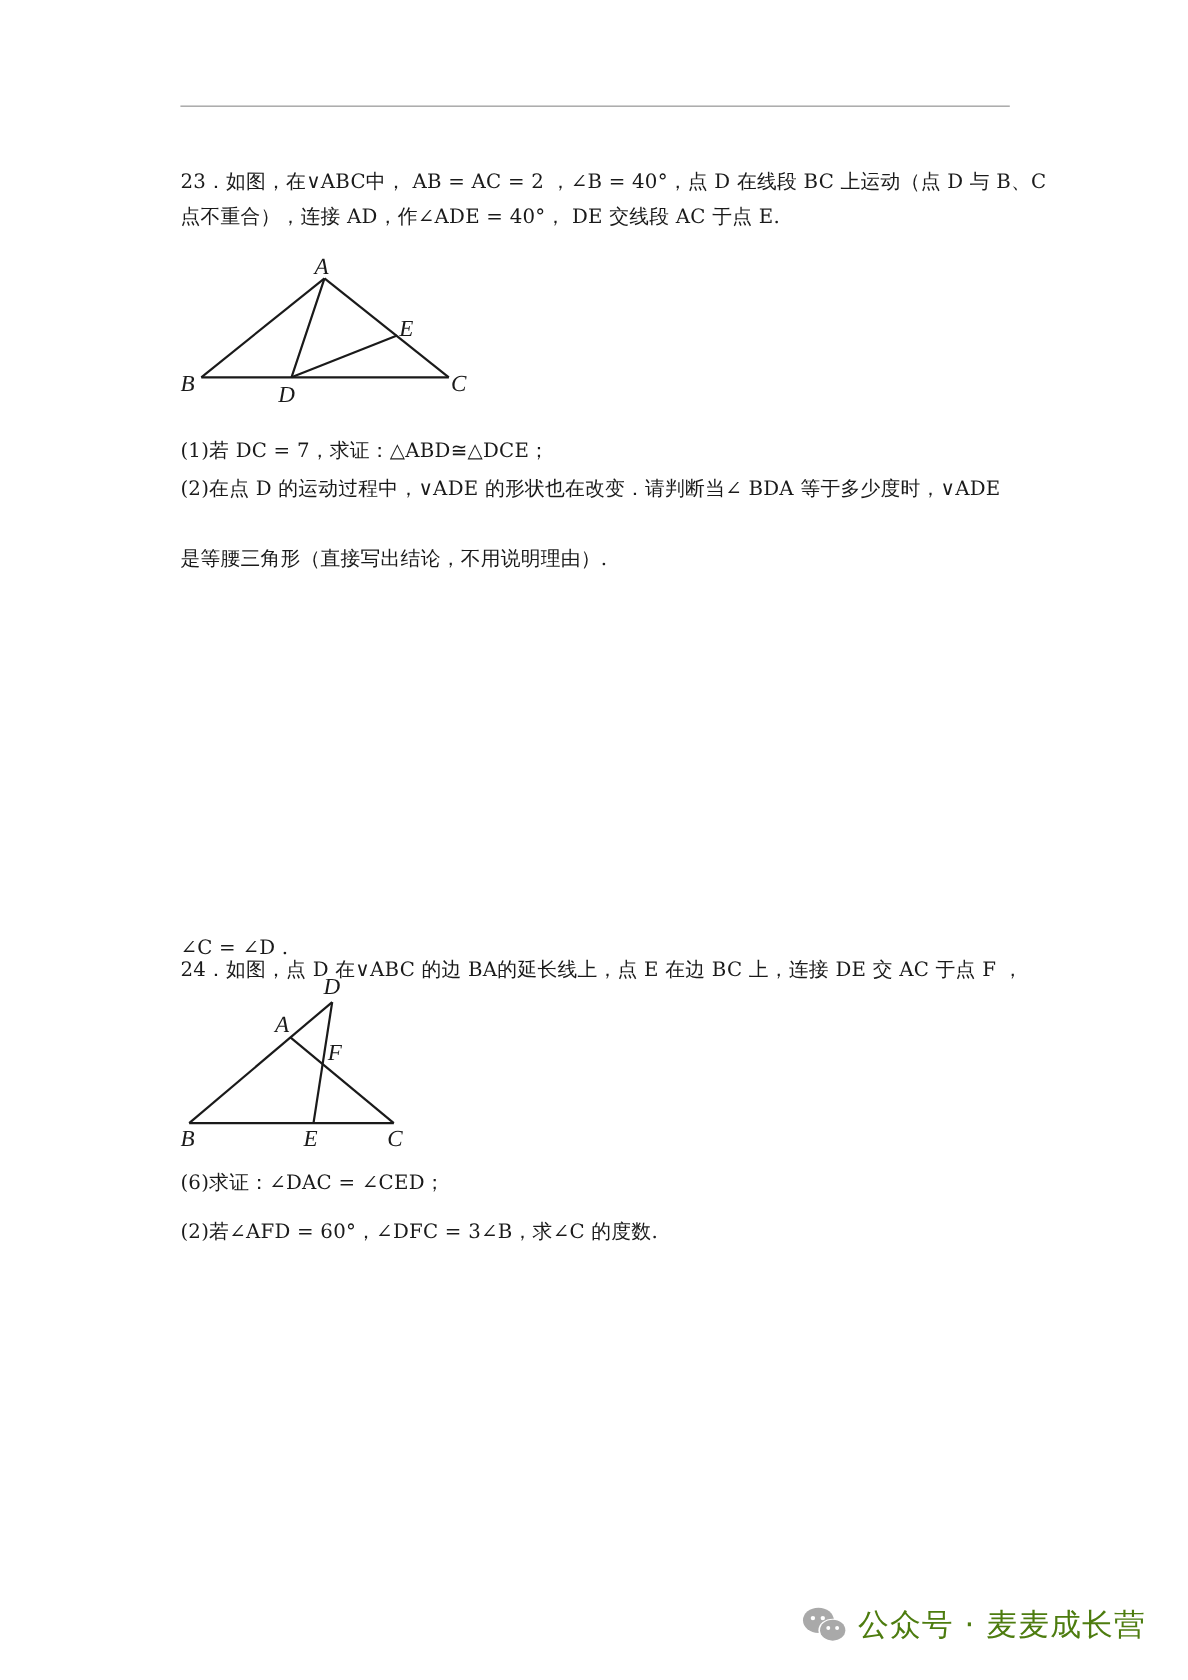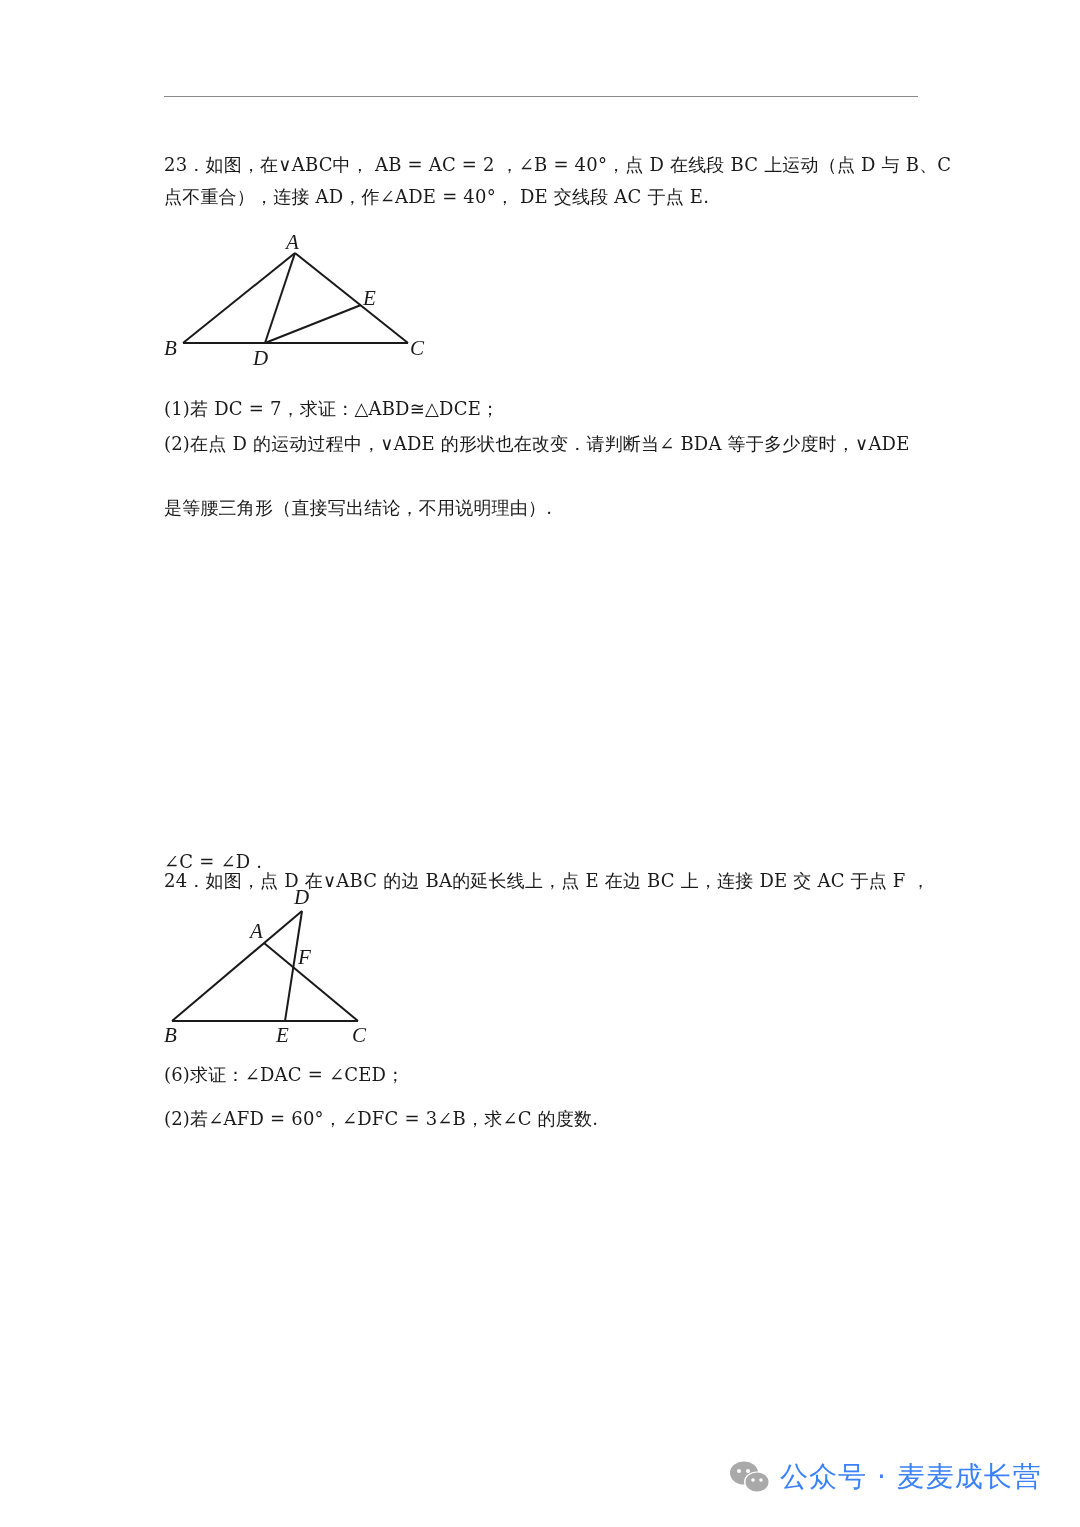--- a/index.html
+++ b/index.html
@@ -3,21 +3,21 @@
 <meta charset="utf-8">
 <style>
   html, body { margin:0; padding:0; background:#ffffff; }
   body { width:1080px; height:1527px; position:relative; overflow:hidden;
          font-family:"DejaVu Serif", "Liberation Serif", serif; color:#1a1a1a; }
   .rule { position:absolute; left:164px; top:96px; width:754px; height:1px; background:#8a8a8a; }
   .line { position:absolute; left:164px; font-size:18px; white-space:nowrap; letter-spacing:0.2px; }
   svg { position:absolute; }
   .lbl { font-family:"Liberation Serif", serif; font-style:italic; font-size:21px; fill:#1a1a1a; }
   .wm { position:absolute; left:728px; top:1458px; display:flex; align-items:center;
-        font-family:"DejaVu Sans", sans-serif; font-size:28px; color:#3b82f6; letter-spacing:1px; }
+        font-family:"DejaVu Sans", sans-serif; font-size:28px; color:#4d7c0f; letter-spacing:1px; }
   .wm-icon { width:44px; height:34px; position:relative; margin-right:8px; }
 </style>
 </head>
 <body>
 
 <div class="rule"></div>
 
 <div class="line" style="top:153px;">23．如图，在∨ABC中， AB = AC = 2 ，∠B = 40°，点 D 在线段 BC 上运动（点 D 与 B、C</div>
 <div class="line" style="top:185px;">点不重合），连接 AD，作∠ADE = 40°， DE 交线段 AC 于点 E.</div>
 

